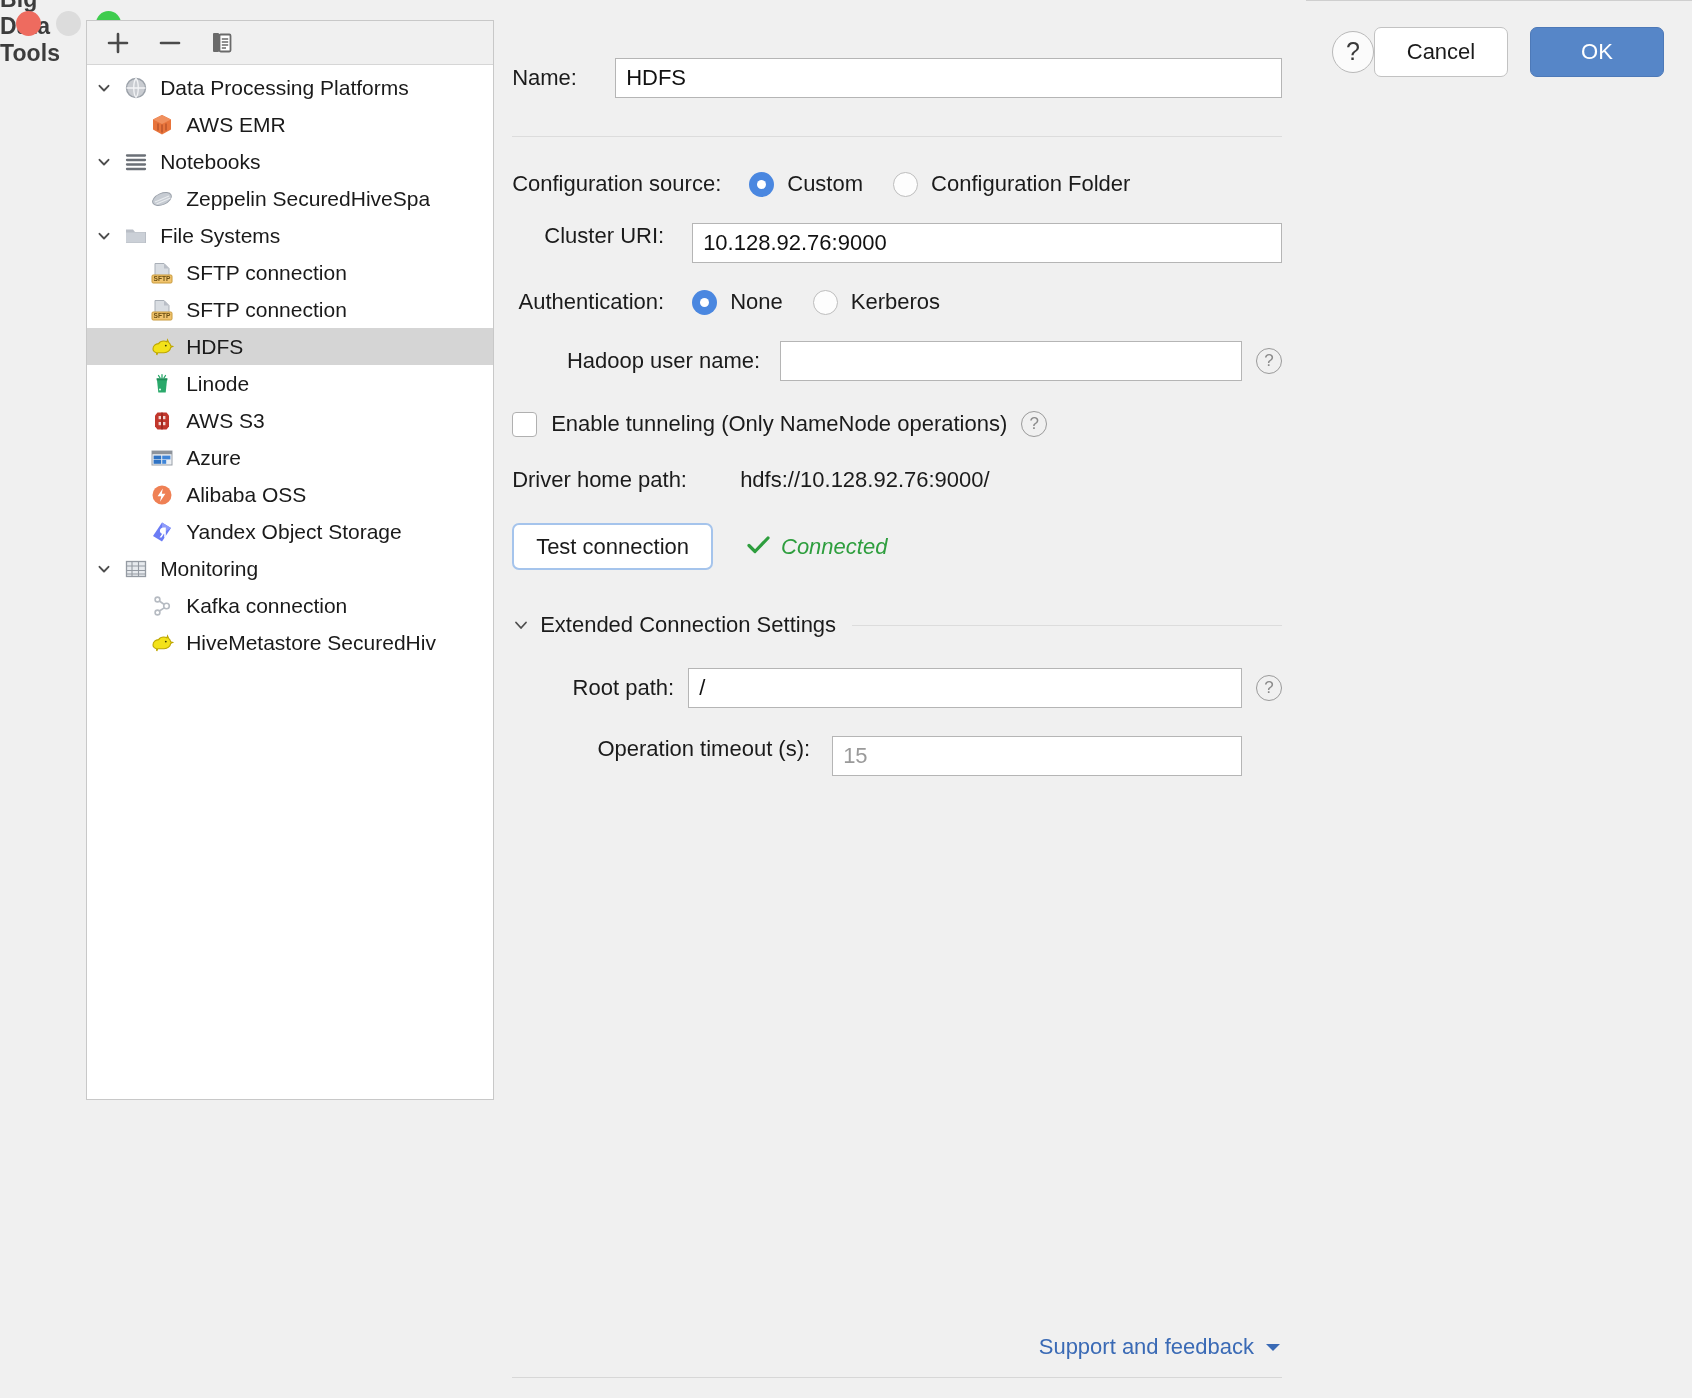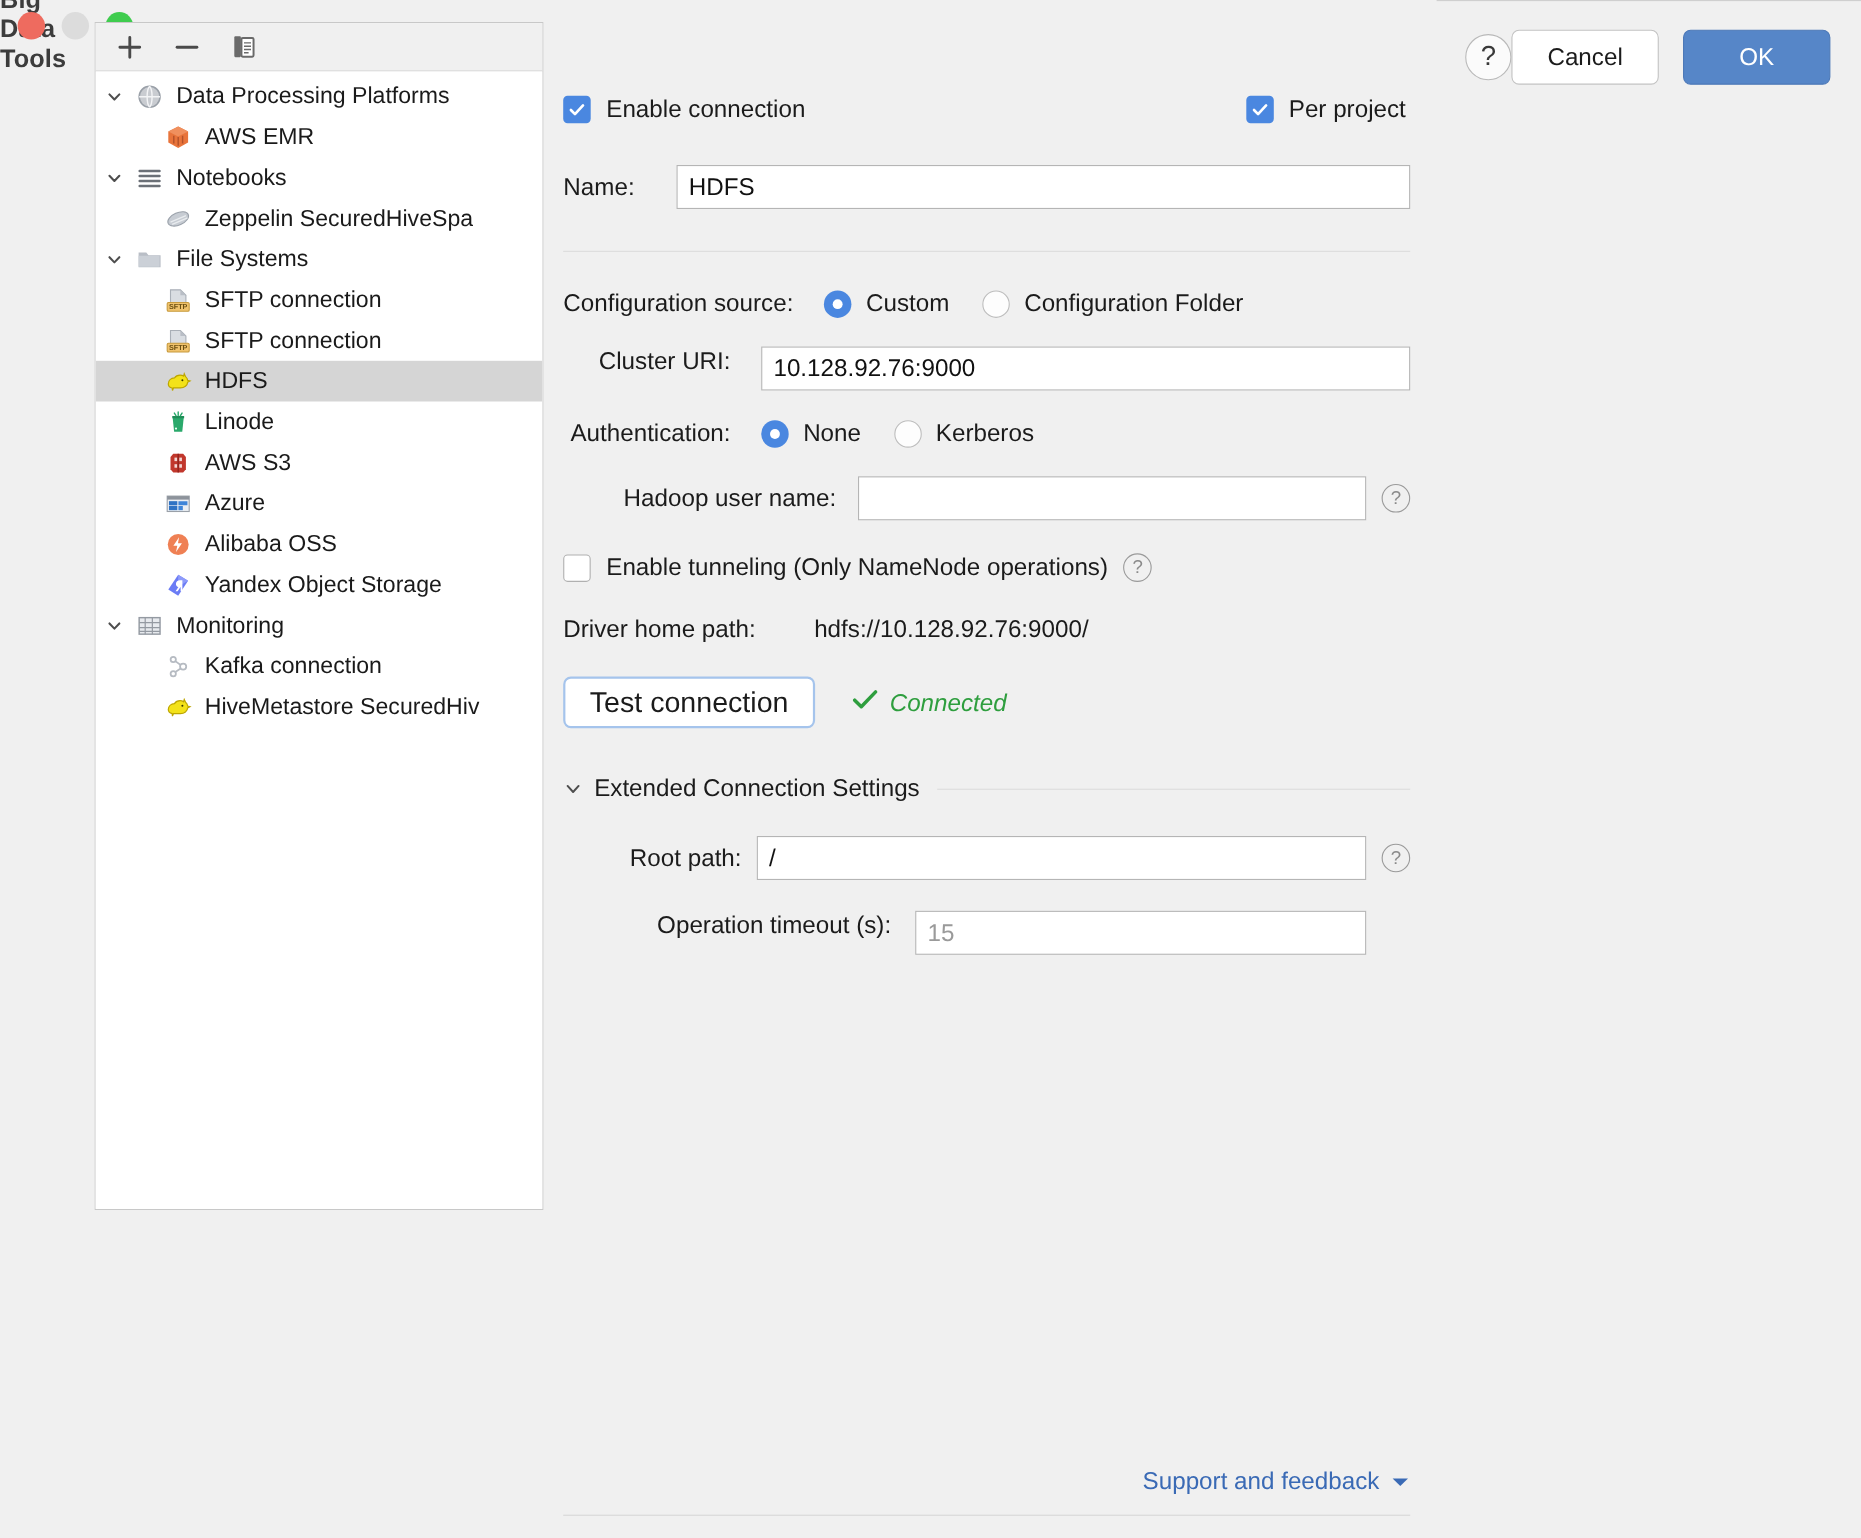--- a/index.html
+++ b/index.html
@@ -152,21 +152,21 @@
   .tunrow { margin-top: 30px; display: flex; align-items: center; }
   .drow { margin-top: 30px; display: flex; align-items: center; }
   .drow .dlbl { font-size: 22px; color: #1b1b1b; width: 228px; }
   .dval { font-size: 22px; color: #1b1b1b; }
 
   .testrow { margin-top: 30px; display: flex; align-items: center; }
   .testbtn {
     border: 2px solid #a5c4ec; border-radius: 7px;
     background: #fff; padding: 0 22px; height: 47px;
     display: inline-flex; align-items: center;
-    font-size: 26px; color: #1b1b1b;
+    font-size: 22px; color: #1b1b1b;
     box-shadow: 0 0 0 1px #fff inset;
   }
   .connected { display: flex; align-items: center; margin-left: 34px; font-style: italic; }
   .connected .txt { font-size: 22px; color: #2e9e3e; margin-left: 11px; }
 
   .extrow { margin-top: 42px; display: flex; align-items: center; }
   .extrow .caret { color: #4e4e4e; margin-right: 10px; display: flex; }
   .extrow .etitle { font-size: 22px; color: #1b1b1b; white-space: nowrap; }
   .extrow .eline { flex: 1 1 auto; height: 1px; background: #dcdcdc; margin-left: 16px; }
 
@@ -488,38 +488,20 @@
                 <circle cx="16.8" cy="11.6" r=".9" fill="#3a3a00"></circle>
               </svg>
             </span>
             <span class="nlabel">HiveMetastore SecuredHiv</span>
           </div>
         </div>
     </div>
 
     <div class="panel">
 
-      <div class="cbrow">
-        <div class="row">
-          <span class="cb on">
-            <svg width="17" height="17" viewBox="0 0 17 17">
-                <path d="M3 9 L6.7 12.7 L14 4.8" stroke="#fff" stroke-width="2.4" fill="none" stroke-linecap="round" stroke-linejoin="round"></path>
-              </svg>
-          </span>
-          <span class="cb-label">Enable connection</span>
-        </div>
-        <div class="row">
-          <span class="cb on">
-            <svg width="17" height="17" viewBox="0 0 17 17">
-                <path d="M3 9 L6.7 12.7 L14 4.8" stroke="#fff" stroke-width="2.4" fill="none" stroke-linecap="round" stroke-linejoin="round"></path>
-              </svg>
-          </span>
-          <span class="cb-label">Per project</span>
-        </div>
-      </div>
 
       <div class="namerow">
         <span class="lbl">Name:</span>
         <span class="field">HDFS</span>
       </div>
 
       <div class="divider"></div>
 
       <div class="cfgrow">
         <span class="lbl">Configuration source:</span>

